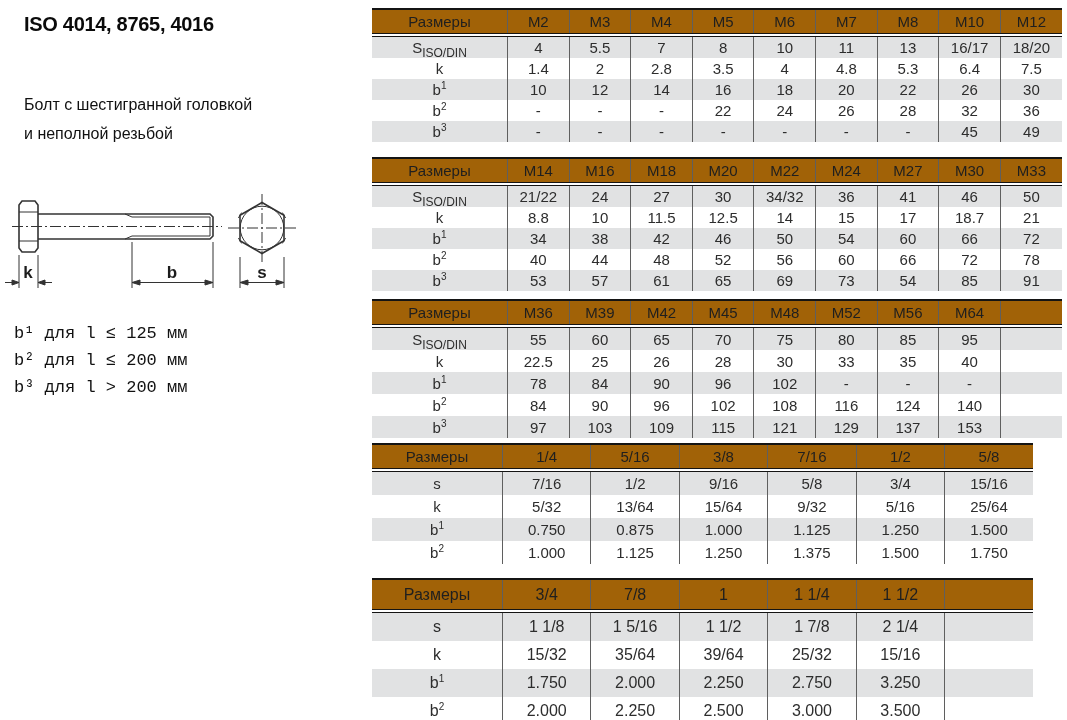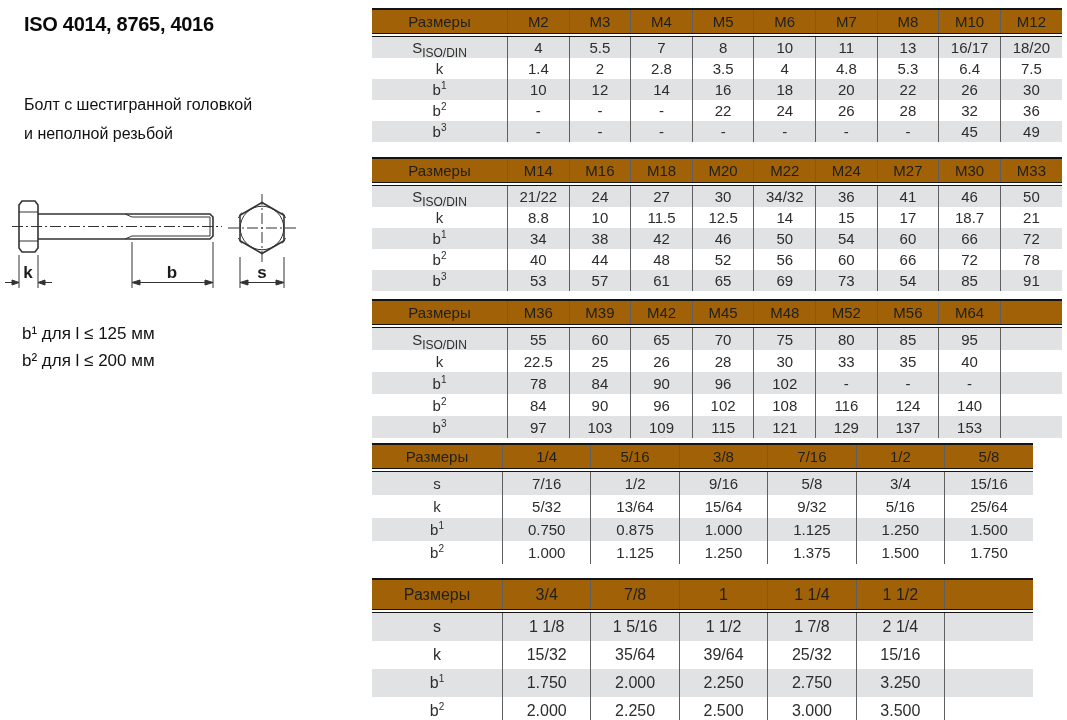--- a/index.html
+++ b/index.html
@@ -10,22 +10,22 @@
   }
   .title{
     position:absolute;left:24px;top:8px;
     font-size:20px;font-weight:700;line-height:33px;color:#0a0a0a;letter-spacing:-0.3px;
   }
   .subtitle{
     position:absolute;left:24px;top:90px;
     font-size:16px;line-height:29px;color:#111;
   }
   .notes{
-    position:absolute;left:22px;top:320px;
-    font-size:17px;line-height:27px;color:#111;
+    position:absolute;left:14px;top:320px;
+    font-size:17px;line-height:27px;color:#111;font-family:Liberation Mono, monospace;
   }
   svg.drawing{position:absolute;left:0;top:185px}
   svg.drawing text{font-family:"Liberation Sans",sans-serif;font-weight:700;font-size:17px;fill:#1c1c1c}
 
   table.spec{
     position:absolute;left:372px;
     border-collapse:collapse;table-layout:fixed;
     color:#2d2d2d;border-top:2px solid #141414;
   }
   .spec th,.spec td{
@@ -89,20 +89,21 @@
   </g>
 
   <text x="28" y="93" text-anchor="middle">k</text>
   <text x="172" y="93" text-anchor="middle">b</text>
   <text x="262" y="93" text-anchor="middle">s</text>
 </svg>
 
 <div class="notes">
   <div>b¹ для l ≤ 125 мм</div>
   <div>b² для l ≤ 200 мм</div>
+  <div>b³ для l &gt; 200 мм</div>
 </div>
 
 <table class="spec" style="top: 8px; width: 690px; font-size: 15px;">
     <thead>
       <tr>
         <th style="width: 135px; height: 23px;">Размеры</th>
         <th>M2</th>
         <th>M3</th>
         <th>M4</th>
         <th>M5</th>

